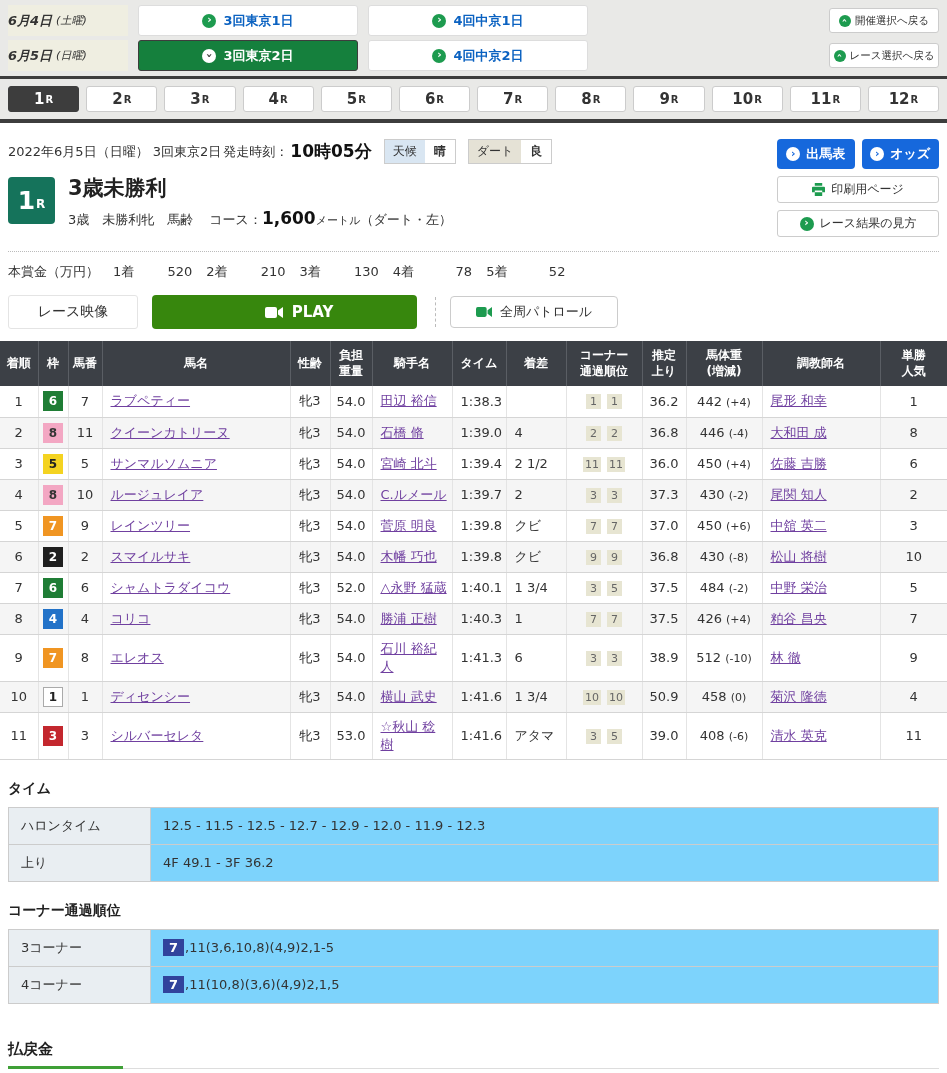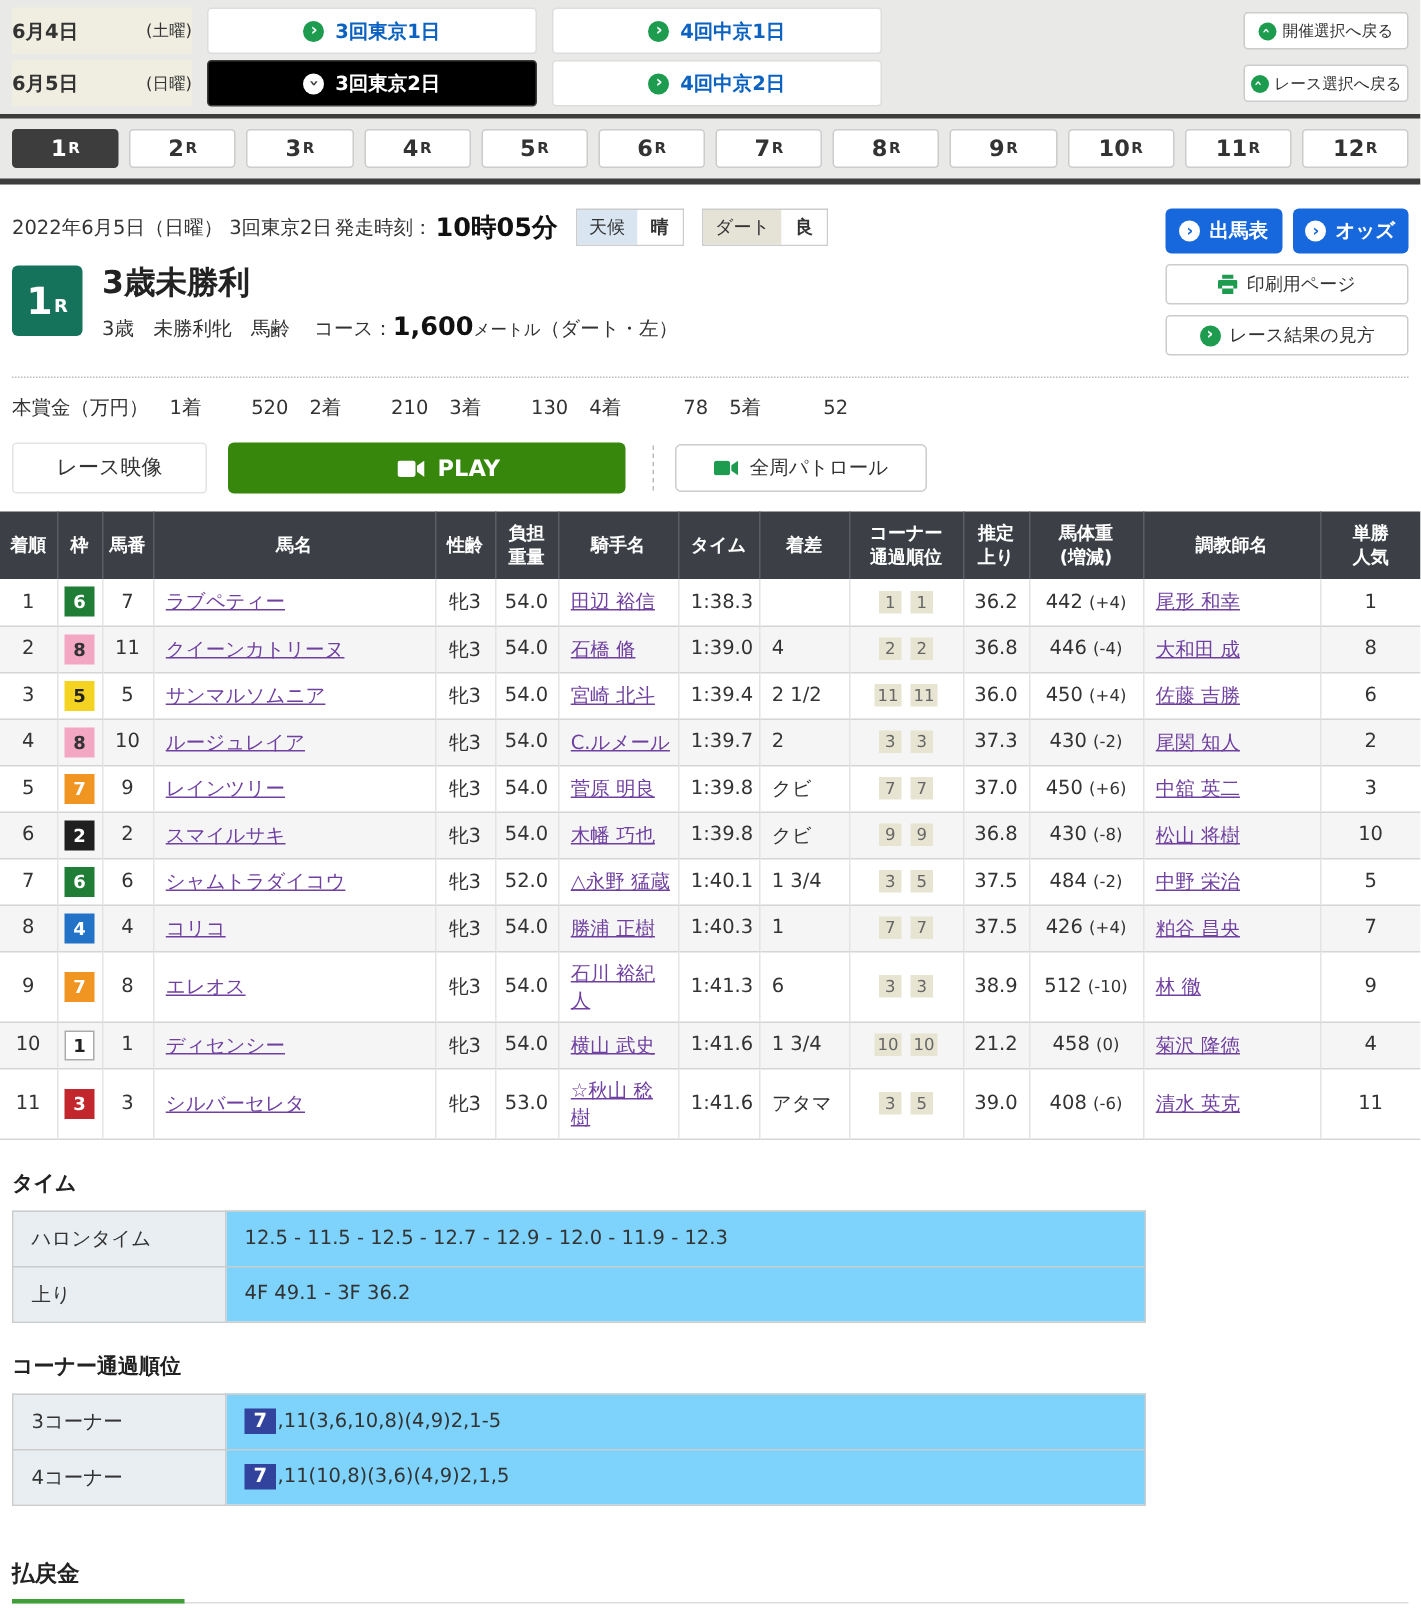--- a/index.html
+++ b/index.html
@@ -7,24 +7,24 @@
   body {
     width: 947px;
     background:#fff;
     color:#333;
     font-family:"DejaVu Sans","Liberation Sans",sans-serif;
     font-size:13px;
   }
   
   .top-section { background:#e9e9e7; padding:5px 0 1px; }
   .date-row { display:flex; align-items:center; height:31px; margin:0 8px 4px; gap:10px; }
-  .date-cell { width:120px; height:31px; background:#efeee1; display:flex; align-items:center; justify-content:space-between; gap:4px; font-weight:bold; }
+  .date-cell { width:120px; height:31px; background:#efeee1; display:flex; align-items:center; justify-content:flex-start; gap:4px; font-weight:bold;font-style:italic; }
   .date-cell .dow { font-size:11px; font-weight:normal; }
   .meet-btn { width:220px; height:31px; background:#fff; border:1px solid #ddd; border-radius:3px; display:flex; align-items:center; justify-content:center; gap:7px; color:#0b62c1; font-weight:bold; font-size:13px; cursor:pointer; }
-  .meet-btn.active { background:#000000; border-color:#3d3d3d; color:#fff; }
+  .meet-btn.active { background:#15803d; border-color:#3d3d3d; color:#fff; }
   .circle-ic { width:14px; height:14px; min-width:14px; border-radius:50%; background:#1d9b4f; color:#fff; display:inline-flex; align-items:center; justify-content:center; font-size:11px; font-weight:bold; line-height:1; }
   .circle-ic span { display:inline-block; transform:translateY(-1px); }
   .circle-ic.down span { transform:rotate(90deg); }
   .circle-ic.up span { transform:rotate(-90deg); }
   .meet-btn.active .circle-ic { background:#fff; color:#3d3d3d; }
   .back-btn { margin-left:auto; width:110px; height:25px; background:#fff; border:1px solid #ccc; border-radius:3px; display:flex; align-items:center; justify-content:center; gap:4px; font-size:10.5px; color:#333; cursor:pointer; }
   .back-btn .circle-ic { width:12px; height:12px; min-width:12px; font-size:9px; }
   
   .tabs-strip { background:#e9e9e7; border-top:3px solid #3d3d3d; border-bottom:4px solid #3d3d3d; padding:7px 8px; display:flex; gap:7px; }
   .rtab { flex:1; height:26px; background:#fff; border:1px solid #ccc; border-radius:3px; display:flex; align-items:center; justify-content:center; font-weight:bold; font-size:15px; color:#333; cursor:pointer; text-decoration:none; }
@@ -78,21 +78,21 @@
   .waku-3 { background:#c3272e; color:#fff; }
   .waku-4 { background:#2272c8; color:#fff; }
   .waku-5 { background:#f4d321; color:#222; }
   .waku-6 { background:#1f7d35; color:#fff; }
   .waku-7 { background:#f09522; color:#fff; }
   .waku-8 { background:#f3a7c3; color:#333; }
   .cpos { display:inline-block; min-width:15px; background:#e7e5d2; color:#666; font-size:11px; padding:1px 2px; margin:0 3px; }
   .wdiff { font-size:11px; }
   
   .sec-h { font-size:14px; font-weight:bold; color:#222; margin:20px 8px 9px; }
-  table.kv { width:756px; margin:0 8px; border-collapse:collapse; }
+  table.kv { width:931px; margin:0 8px; border-collapse:collapse; }
   .kv th { width:142px; background:#e9eef2; border:1px solid #ccc; font-weight:normal; text-align:left; padding:9px 12px; font-size:13px; }
   .kv td { border:1px solid #ccc; background:#7dd3fc; text-align:left; padding:9px 12px; font-size:13px; }
   .lead-num { display:inline-block; background:#31439c; color:#fff; font-weight:bold; padding:1px 6px; margin-right:1px; }
   
   .payout-h { font-size:15px; font-weight:bold; color:#222; margin:36px 8px 0; padding-bottom:9px; }
   .payout-hr { margin:0 8px 26px; border-bottom:1px solid #ddd; position:relative; }
   .payout-hr i { position:absolute; left:0; top:-2px; width:115px; height:3px; background:#3fa037; }
 </style>
 </head>
 <body>
@@ -518,21 +518,21 @@
     <td>10</td>
     <td><span class="waku waku-1">1</span></td>
     <td>1</td>
     <td class="lft"><a class="plink">ディセンシー</a></td>
     <td>牝3</td>
     <td>54.0</td>
     <td class="lft"><a class="plink">横山 武史</a></td>
     <td class="lft">1:41.6</td>
     <td class="lft">1 3/4</td>
     <td><span class="cpos">10</span><span class="cpos">10</span></td>
-    <td>21.2</td>
+    <td>50.9</td>
     <td><span>458</span> <span class="wdiff">(0)</span></td>
     <td class="lft"><a class="plink">菊沢 隆徳</a></td>
     <td>4</td>
   </tr>
 
   <tr>
     <td>11</td>
     <td><span class="waku waku-3">3</span></td>
     <td>3</td>
     <td class="lft"><a class="plink">シルバーセレタ</a></td>

